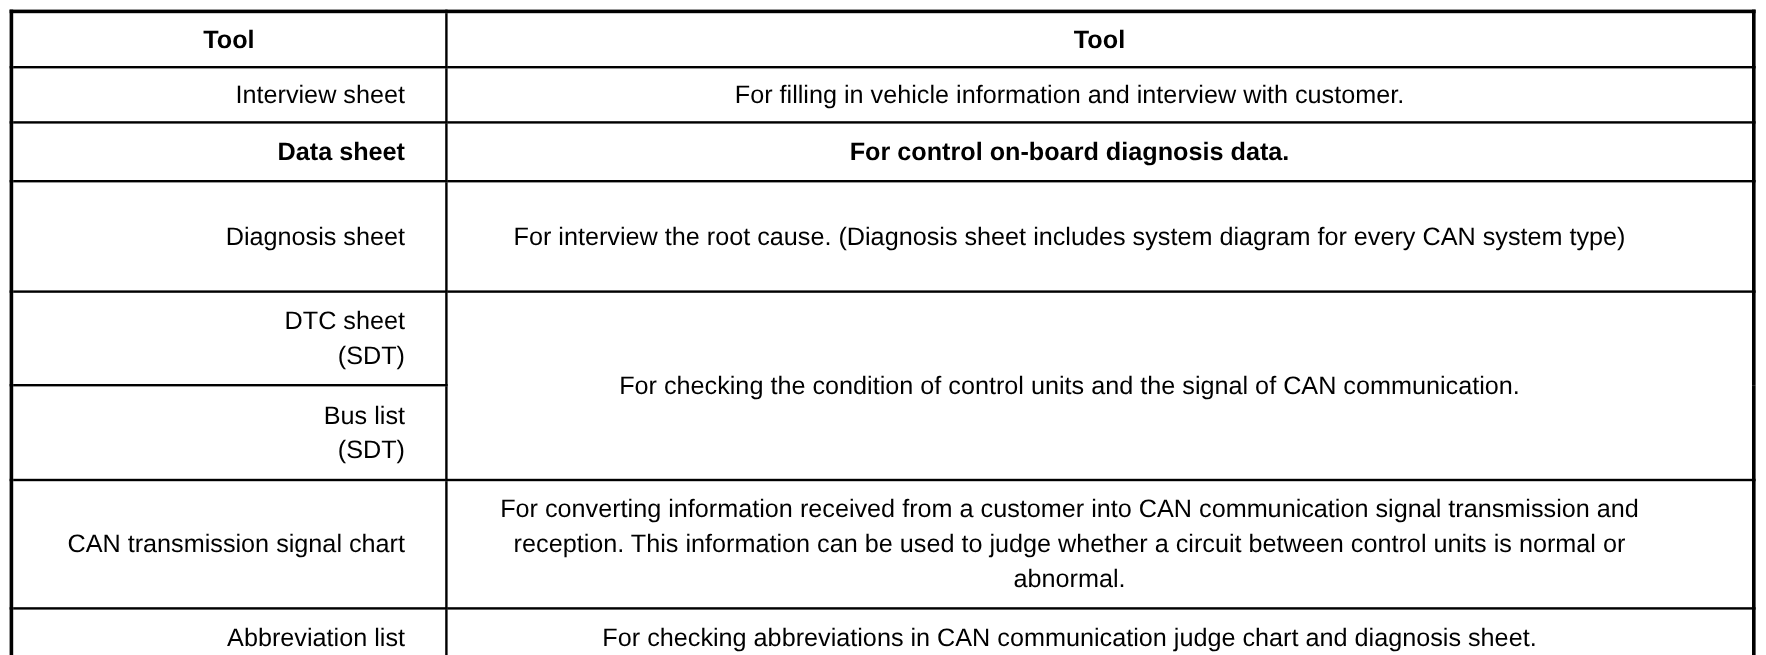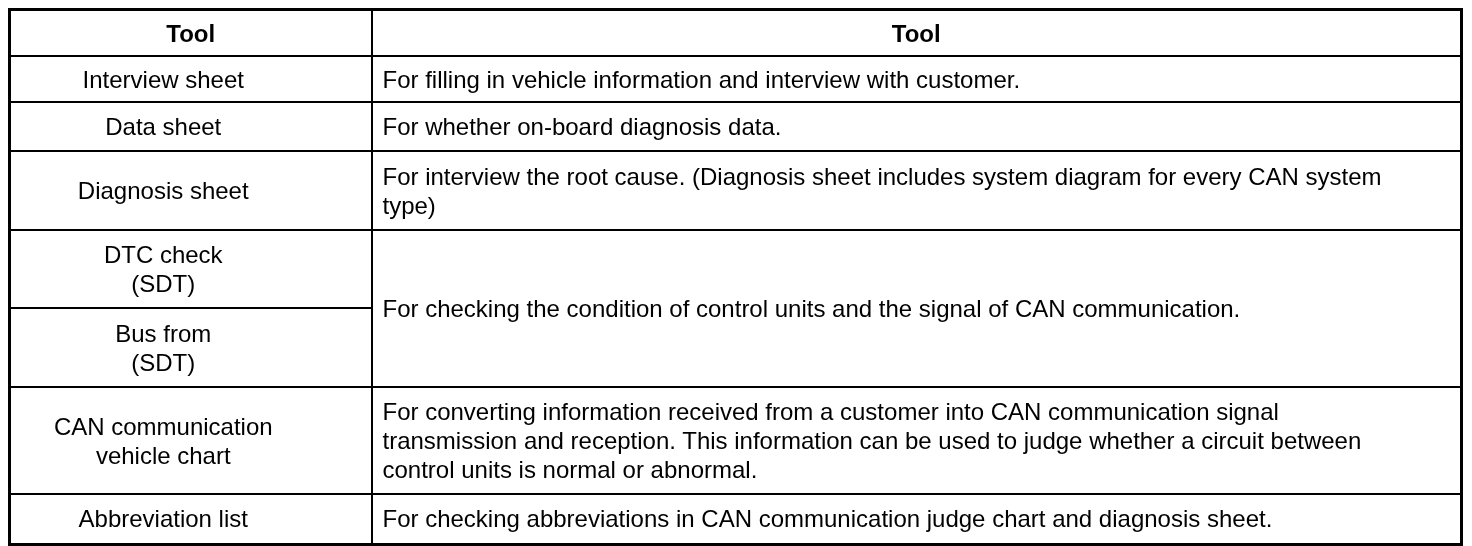--- a/index.html
+++ b/index.html
@@ -18,43 +18,43 @@
     border-collapse: collapse;
     table-layout: fixed;
     margin: 8px 0 0 8px;
     width: 1452px;
     border: 3px solid #000000;
   }
   col.col-tool  { width: 362px; }
   col.col-usage { width: 1090px; }
   th, td {
     border: 2px solid #000000;
-    font-size: 24px;
+    font-size: 21px;
     line-height: 29px;
     vertical-align: middle;
     overflow: hidden;
   }
   th {
     font-weight: bold;
     text-align: center;
     height: 40px;
     padding: 2px 8px;
   }
   td.tool {
-    text-align: center;
-    padding: 4px 63px 4px 8px;
+    text-align: right;
+    padding: 4px 33px 4px 8px;
     white-space: pre-line;
   }
   td.usage {
-    text-align: left;
+    text-align: center;
     padding: 4px 60px 4px 10px;
   }
   tr.r1 { height: 46px; }
-  tr.r2 { height: 49px; }
-  tr.r3 { height: 79px; }
+  tr.r2 { height: 49px; font-weight: bold; }
+  tr.r3 { height: 92px; }
   tr.r4 { height: 78px; }
   tr.r5 { height: 79px; }
   tr.r6 { height: 107px; }
   tr.r7 { height: 50px; }
 </style>
 </head>
 <body>
 
 <table class="tool-usage">
   <colgroup>
@@ -67,37 +67,37 @@
       <th>Tool</th>
     </tr>
   </thead>
   <tbody>
     <tr class="r1">
       <td class="tool">Interview sheet</td>
       <td class="usage">For filling in vehicle information and interview with customer.</td>
     </tr>
     <tr class="r2">
       <td class="tool">Data sheet</td>
-      <td class="usage">For whether on-board diagnosis data.</td>
+      <td class="usage">For control on-board diagnosis data.</td>
     </tr>
     <tr class="r3">
       <td class="tool">Diagnosis sheet</td>
       <td class="usage">For interview the root cause. (Diagnosis sheet includes system diagram for every CAN system type)</td>
     </tr>
     <tr class="r4">
-      <td class="tool">DTC check
+      <td class="tool">DTC sheet
 (SDT)</td>
       <td class="usage" rowspan="2">For checking the condition of control units and the signal of CAN communication.</td>
     </tr>
     <tr class="r5">
-      <td class="tool">Bus from
+      <td class="tool">Bus list
 (SDT)</td>
     </tr>
     <tr class="r6">
-      <td class="tool">CAN communication vehicle chart</td>
+      <td class="tool">CAN transmission signal chart</td>
       <td class="usage">For converting information received from a customer into CAN communication signal transmission and reception. This information can be used to judge whether a circuit between control units is normal or abnormal.</td>
     </tr>
     <tr class="r7">
       <td class="tool">Abbreviation list</td>
       <td class="usage">For checking abbreviations in CAN communication judge chart and diagnosis sheet.</td>
     </tr>
   </tbody>
 </table>
 
 </body></html>

